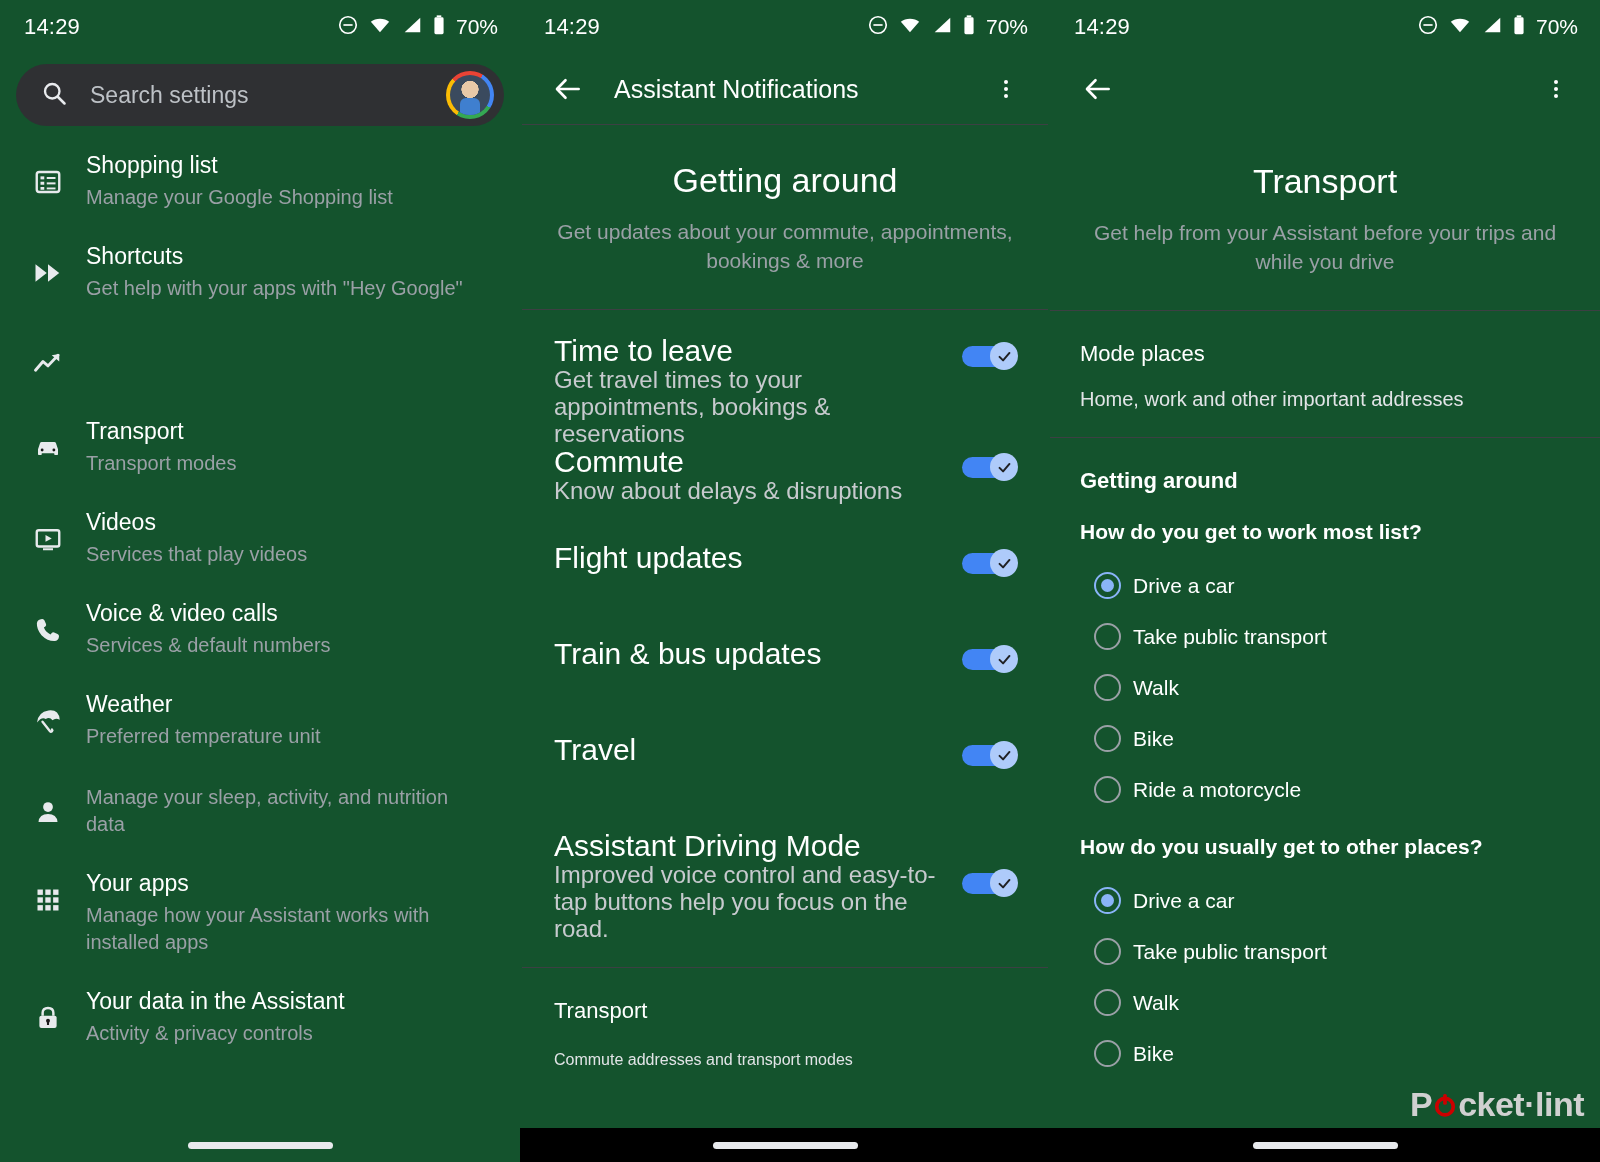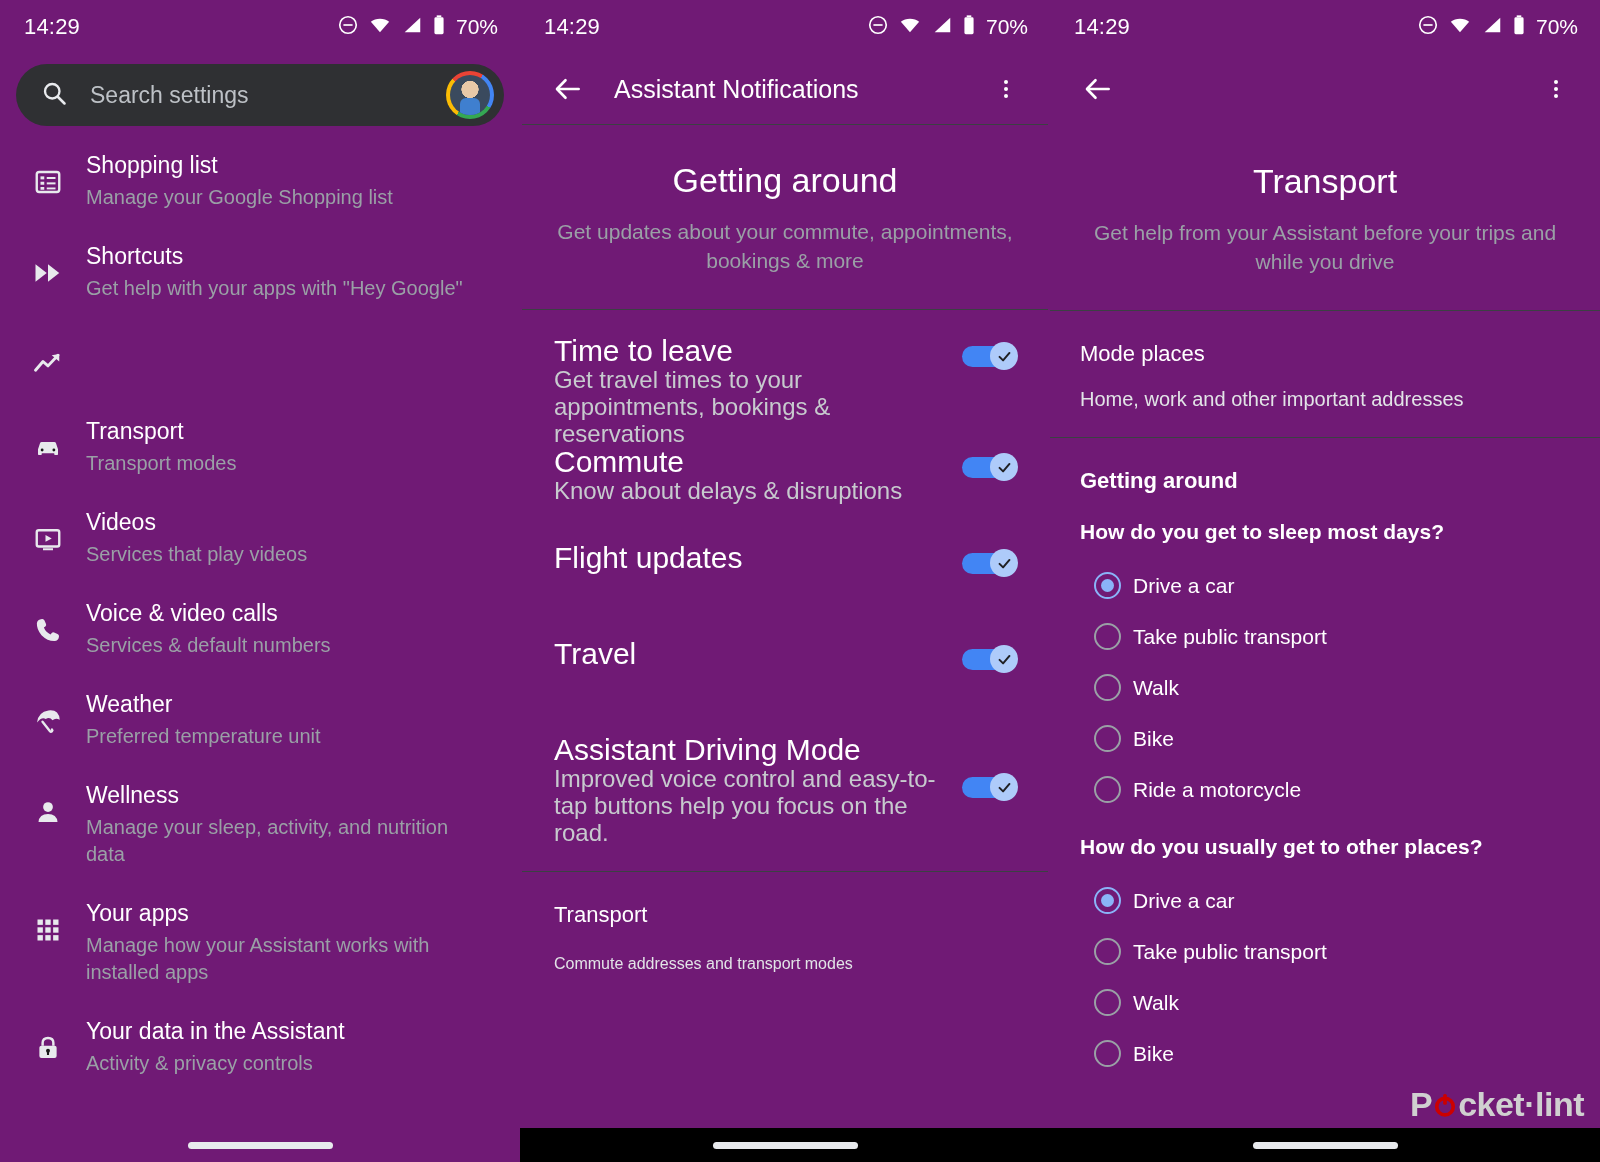--- a/index.html
+++ b/index.html
@@ -4,21 +4,21 @@
 <style>
   * { box-sizing: border-box; margin: 0; padding: 0; }
   html, body {
     width: 1600px; height: 1162px;
     background: #000;
     font-family: "Liberation Sans", sans-serif;
     overflow: hidden;
   }
   .screens { display: flex; width: 1600px; height: 1162px; }
 
-  .panel { position: relative; height: 1162px; background: #701a75; overflow: hidden; }
+  .panel { position: relative; height: 1162px; background: #14532d; overflow: hidden; }
   .panel-left   { width: 520px; }
   .panel-mid    { width: 530px; }
   .panel-right  { width: 550px; }
 
   
   .statusbar {
     height: 54px; display: flex; align-items: center;
     justify-content: space-between;
     padding: 0 22px 0 24px;
     color: #ffffff;
@@ -311,21 +311,20 @@
       </div>
 
       <div class="srow">
         <span class="srow-icon">
           <svg width="30" height="30" viewBox="0 0 24 24">
               <circle cx="12" cy="8" r="3.9" fill="#e8eaed"></circle>
               <path d="M4.4 20 Q5 13.6 12 13.6 Q19 13.6 19.6 20 Z" fill="#e8eaed"></path>
             </svg>
         </span>
         <span class="srow-text">
-          <span class="srow-title" style="display:block">Wellness</span>
           <span class="srow-sub" style="display:block">Manage your sleep, activity, and nutrition data</span>
         </span>
       </div>
 
       <div class="srow">
         <span class="srow-icon">
           <svg width="28" height="28" viewBox="0 0 24 24">
             <rect x="3" y="3" width="4.6" height="4.6" fill="#e8eaed"></rect>
               <rect x="9.7" y="3" width="4.6" height="4.6" fill="#e8eaed"></rect>
               <rect x="16.4" y="3" width="4.6" height="4.6" fill="#e8eaed"></rect>
@@ -461,35 +460,48 @@
         <span class="toggle">
           <span class="toggle-track"></span>
           <span class="toggle-thumb">
             <svg width="17" height="17" viewBox="0 0 24 24">
                 <polyline points="5,12.5 10,17.5 19,7" fill="none" stroke="#202124" stroke-width="2.8" stroke-linecap="round" stroke-linejoin="round"></polyline>
               </svg>
           </span>
         </span>
       </div>
 
-
       <div class="trow">
         <span class="trow-text">
-          <span class="trow-title" style="display:block">Travel</span>
+          <span class="trow-title" style="display:block">Train &amp; bus updates</span>
         </span>
         <span class="toggle">
           <span class="toggle-track"></span>
           <span class="toggle-thumb">
             <svg width="17" height="17" viewBox="0 0 24 24">
                 <polyline points="5,12.5 10,17.5 19,7" fill="none" stroke="#202124" stroke-width="2.8" stroke-linecap="round" stroke-linejoin="round"></polyline>
               </svg>
           </span>
         </span>
       </div>
 
+      <div class="trow">
+        <span class="trow-text">
+          <span class="trow-title" style="display:block">Travel</span>
+        </span>
+        <span class="toggle">
+          <span class="toggle-track"></span>
+          <span class="toggle-thumb">
+            <svg width="17" height="17" viewBox="0 0 24 24">
+                <polyline points="5,12.5 10,17.5 19,7" fill="none" stroke="#202124" stroke-width="2.8" stroke-linecap="round" stroke-linejoin="round"></polyline>
+              </svg>
+          </span>
+        </span>
+      </div>
+
       <div class="trow" style="min-height:132px">
         <span class="trow-text">
           <span class="trow-title" style="display:block">Assistant Driving Mode</span>
           <span class="trow-sub" style="display:block">Improved voice control and easy-to-tap buttons help you focus on the road.</span>
         </span>
         <span class="toggle" style="margin-top:38px">
           <span class="toggle-track"></span>
           <span class="toggle-thumb">
             <svg width="17" height="17" viewBox="0 0 24 24">
                 <polyline points="5,12.5 10,17.5 19,7" fill="none" stroke="#202124" stroke-width="2.8" stroke-linecap="round" stroke-linejoin="round"></polyline>
@@ -569,21 +581,21 @@
 
     <div class="rblock">
       <div class="rblock-title">Mode places</div>
       <div class="rblock-sub">Home, work and other important addresses</div>
     </div>
 
     <div class="divider-full"></div>
 
     <div class="group-head">Getting around</div>
 
-    <div class="question">How do you get to sleep most days?</div>
+    <div class="question">How do you get to work most list?</div>
 
     <div class="radios">
       <div class="radiorow">
         <span class="radio checked"></span>
         <span class="radio-label">Drive a car</span>
       </div>
       <div class="radiorow">
         <span class="radio"></span>
         <span class="radio-label">Take public transport</span>
       </div>

